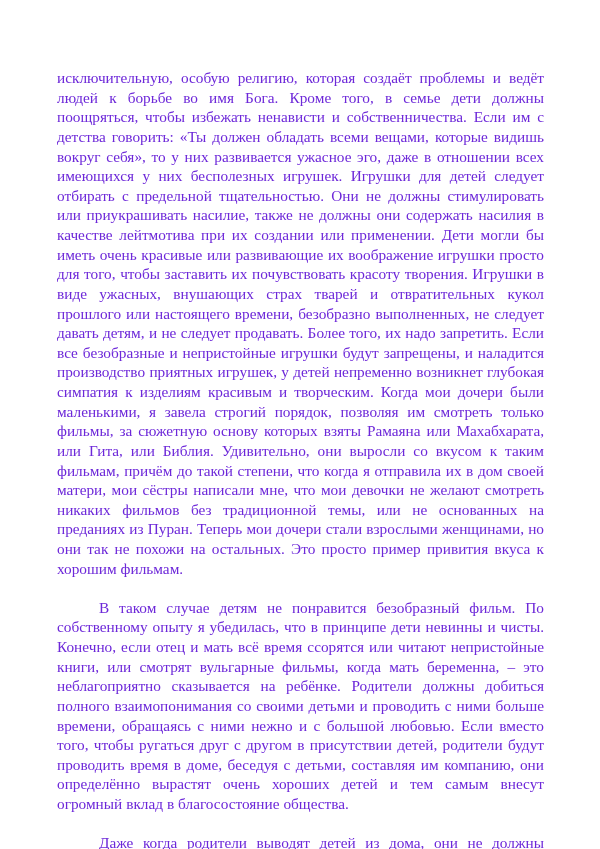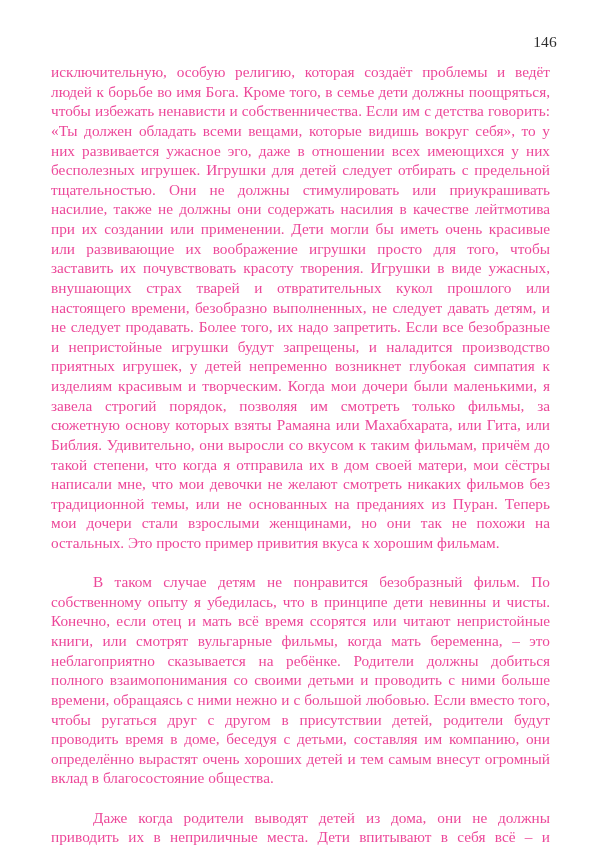--- a/index.html
+++ b/index.html
@@ -31,26 +31,26 @@
   }
 
   .body-text {
     position: absolute;
     top: 56px;
     left: 45px;
     width: 511px;
   }
 
   p.para {
-    margin: 6px;
+    margin: 12px;
     font-size: 15.3px;
     line-height: 19.62px;
     text-align: justify;
     text-justify: inter-word;
-    color: #ec4899;
+    color: #6d28d9;
     hyphens: none;
     -webkit-hyphens: none;
     word-spacing: 0.1px;
   }
 
   p.para.indent {
     text-indent: 42px;
   }
 
   p.para + p.para {
@@ -60,21 +60,20 @@
   
   p.para.continues {
     text-align-last: justify;
   }
 </style>
 </head>
 <body>
 
 <div class="page">
 
-  <div class="page-number">146</div>
 
   <div class="body-text">
 
     <p class="para">исключительную, особую религию, которая создаёт проблемы и ведёт людей к борьбе во имя Бога. Кроме того, в семье дети должны поощряться, чтобы избежать ненависти и собственничества. Если им с детства говорить: «Ты должен обладать всеми вещами, которые видишь вокруг себя», то у них развивается ужасное эго, даже в отношении всех имеющихся у них бесполезных игрушек. Игрушки для детей следует отбирать с предельной тщательностью. Они не должны стимулировать или приукрашивать насилие, также не должны они содержать насилия в качестве лейтмотива при их создании или применении. Дети могли бы иметь очень красивые или развивающие их воображение игрушки просто для того, чтобы заставить их почувствовать красоту творения. Игрушки в виде ужасных, внушающих страх тварей и отвратительных кукол прошлого или настоящего времени, безобразно выполненных, не следует давать детям, и не следует продавать. Более того, их надо запретить. Если все безобразные и непристойные игрушки будут запрещены, и наладится производство приятных игрушек, у детей непременно возникнет глубокая симпатия к изделиям красивым и творческим. Когда мои дочери были маленькими, я завела строгий порядок, позволяя им смотреть только фильмы, за сюжетную основу которых взяты Рамаяна или Махабхарата, или Гита, или Библия. Удивительно, они выросли со вкусом к таким фильмам, причём до такой степени, что когда я отправила их в дом своей матери, мои сёстры написали мне, что мои девочки не желают смотреть никаких фильмов без традиционной темы, или не основанных на преданиях из Пуран. Теперь мои дочери стали взрослыми женщинами, но они так не похожи на остальных. Это просто пример привития вкуса к хорошим фильмам.</p>
 
     <p class="para indent">В таком случае детям не понравится безобразный фильм. По собственному опыту я убедилась, что в принципе дети невинны и чисты. Конечно, если отец и мать всё время ссорятся или читают непристойные книги, или смотрят вульгарные фильмы, когда мать беременна, – это неблагоприятно сказывается на ребёнке. Родители должны добиться полного взаимопонимания со своими детьми и проводить с ними больше времени, обращаясь с ними нежно и с большой любовью. Если вместо того, чтобы ругаться друг с другом в присутствии детей, родители будут проводить время в доме, беседуя с детьми, составляя им компанию, они определённо вырастят очень хороших детей и тем самым внесут огромный вклад в благосостояние общества.</p>
 
     <p class="para indent continues">Даже когда родители выводят детей из дома, они не должны приводить их в неприличные места. Дети впитывают в себя всё – и хорошее, и плохое. Они также учатся играть в азартные игры. Мне были известны некоторые дети, которые имели обыкновение спорить по любому поводу и драться. С другой стороны, дети, воспитываемые своими родителями с любовью, заботой и вниманием, становятся такими прекрасными, привлекательными и милыми. Постепенно такие дети начинают утрачивать чувство собственничества и стяжательства. У нас есть двое детей из Америки, которые приехали в нашу школу учиться и очень похудели. Когда я спросила, почему они худеют, администратор школы сказал: «Они требуют только гамбургеры от</p>
 
   </div>

